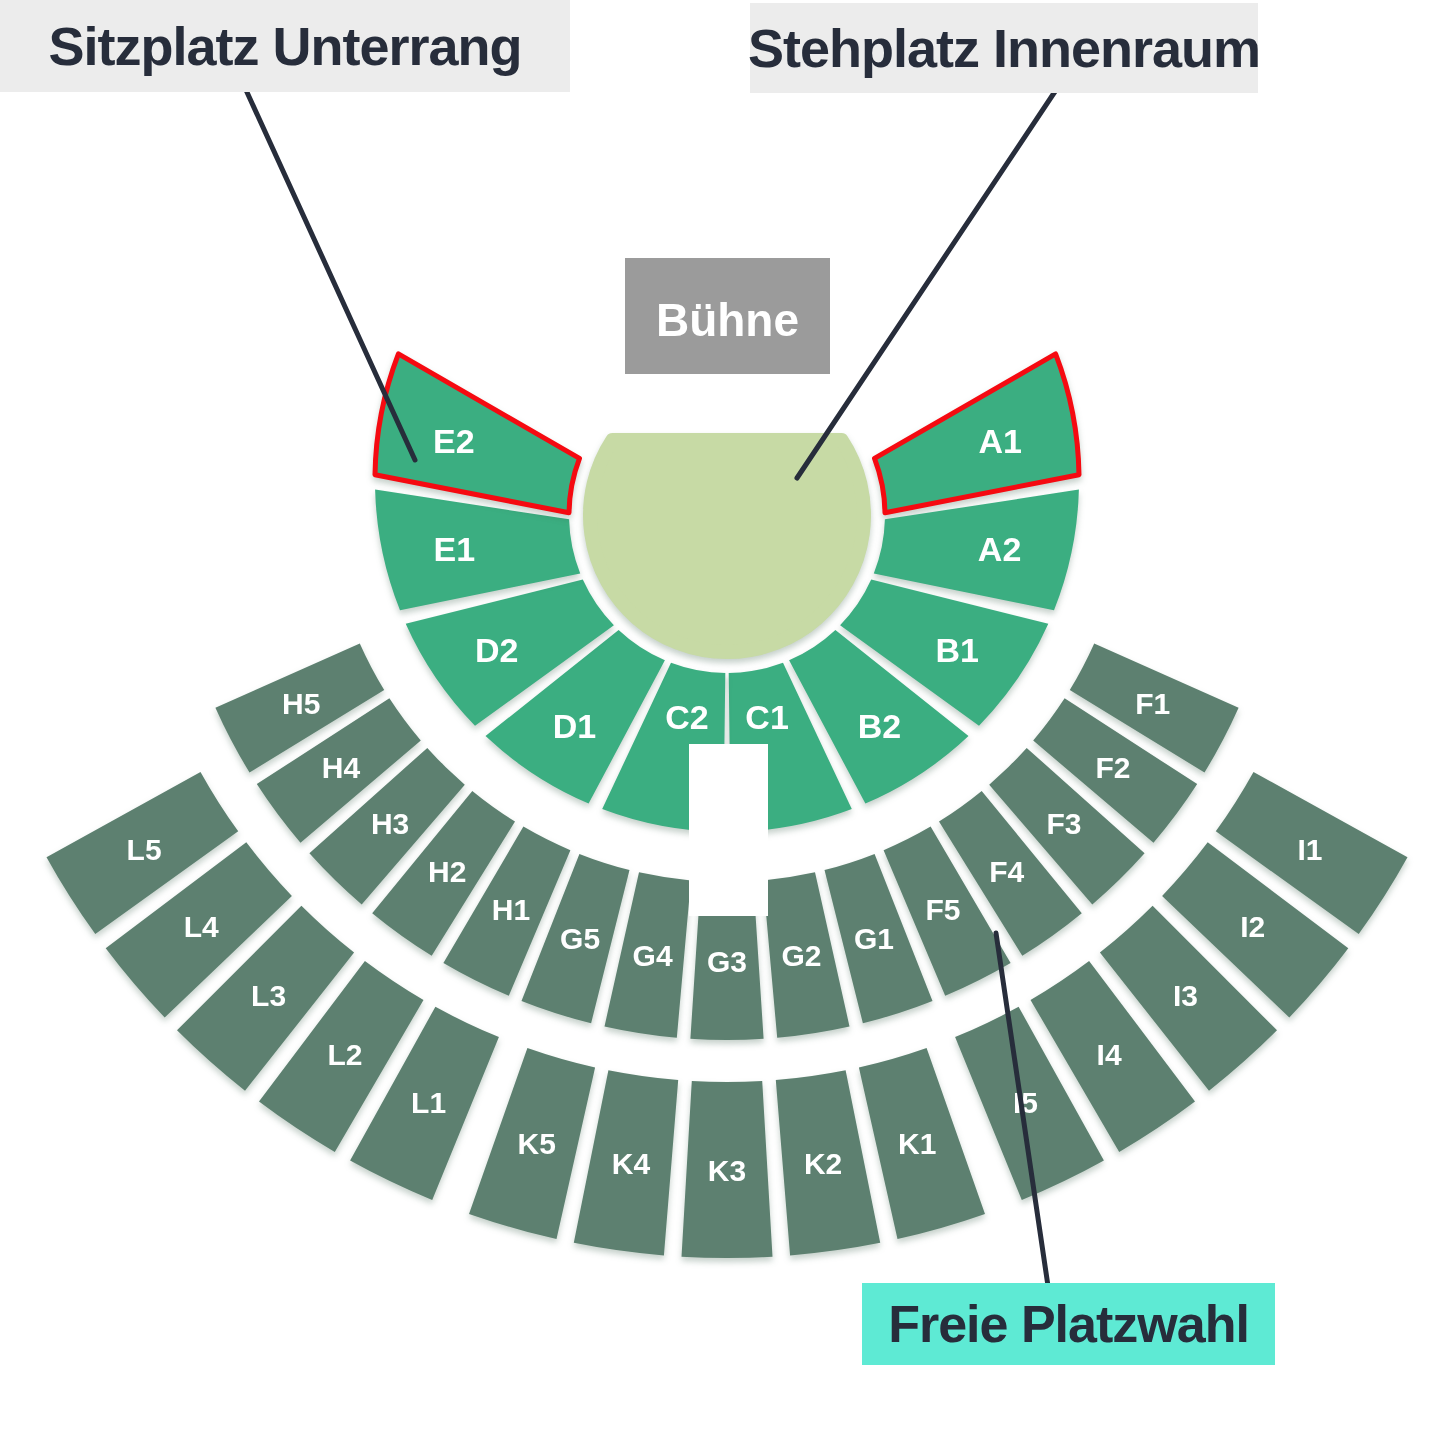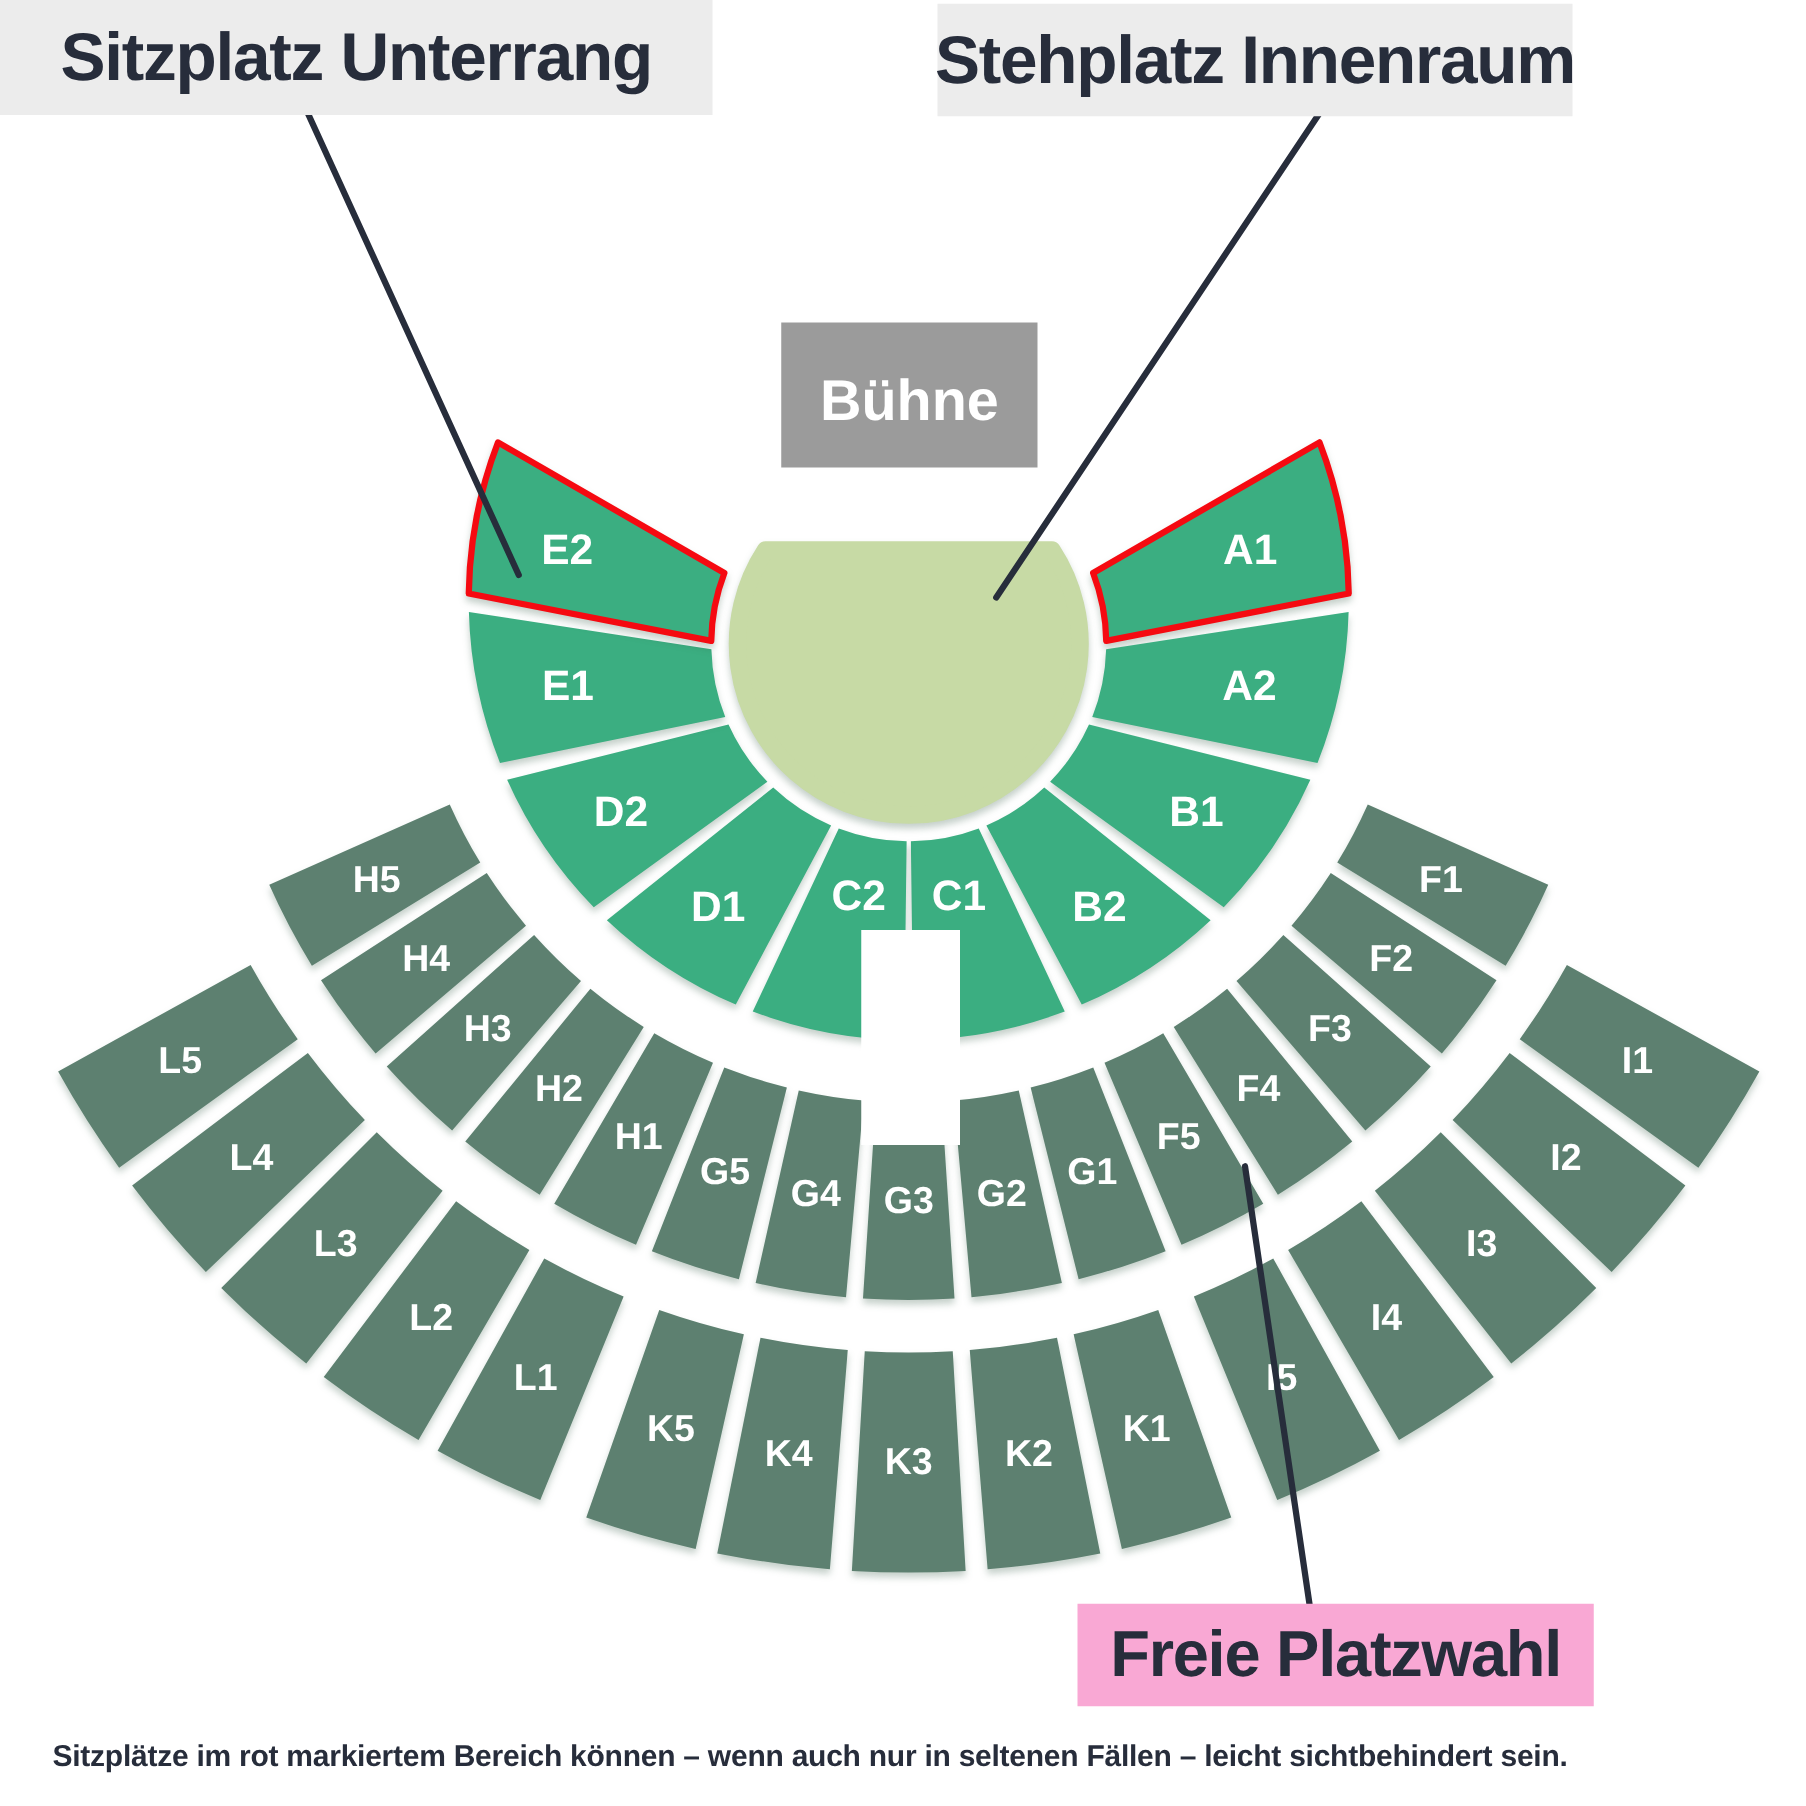--- a/index.html
+++ b/index.html
@@ -129,16 +129,15 @@
 
     <g id="pointer-layer">
         <line x1="246" y1="90" x2="415" y2="460" stroke="#272D3B" stroke-width="5" stroke-linecap="round"></line>
         <line x1="1056" y1="90" x2="797" y2="478" stroke="#272D3B" stroke-width="5" stroke-linecap="round"></line>
         <line x1="996" y1="933" x2="1048" y2="1286" stroke="#272D3B" stroke-width="5" stroke-linecap="round"></line>
       </g>
   </svg>
 
   <div class="tag" id="tag-unterrang" style="background: rgb(236, 236, 236); color: rgb(39, 45, 59);">Sitzplatz Unterrang</div>
   <div class="tag" id="tag-innenraum" style="background: rgb(236, 236, 236); color: rgb(39, 45, 59);">Stehplatz Innenraum</div>
-  <div class="tag" id="tag-freie" style="background: #f9a8d4; color: rgb(39, 45, 59); text-align: center;">Freie Platzwahl</div>
+  <div class="tag" id="tag-freie" style="background: #5eead4; color: rgb(39, 45, 59); text-align: center;">Freie Platzwahl</div>
 
-  <div id="footnote" style="color: rgb(39, 45, 59);">Sitzplätze im rot markiertem Bereich können – wenn auch nur in seltenen Fällen – leicht sichtbehindert sein.</div>
 </div>
 
 </body></html>

